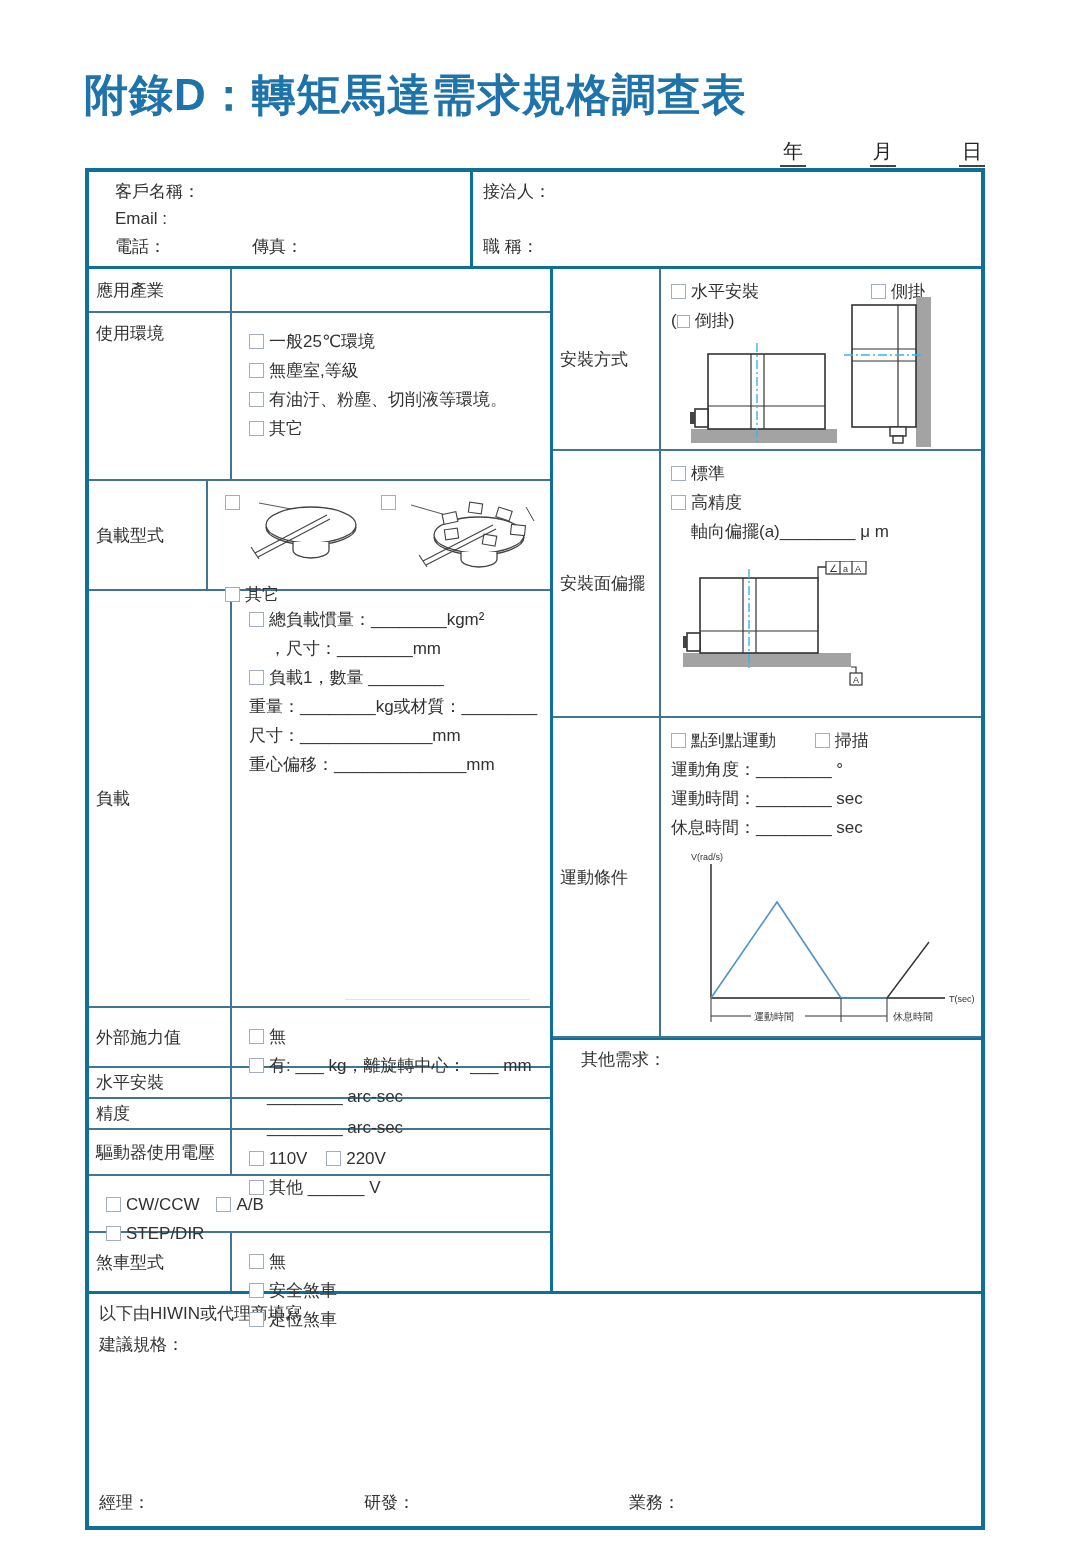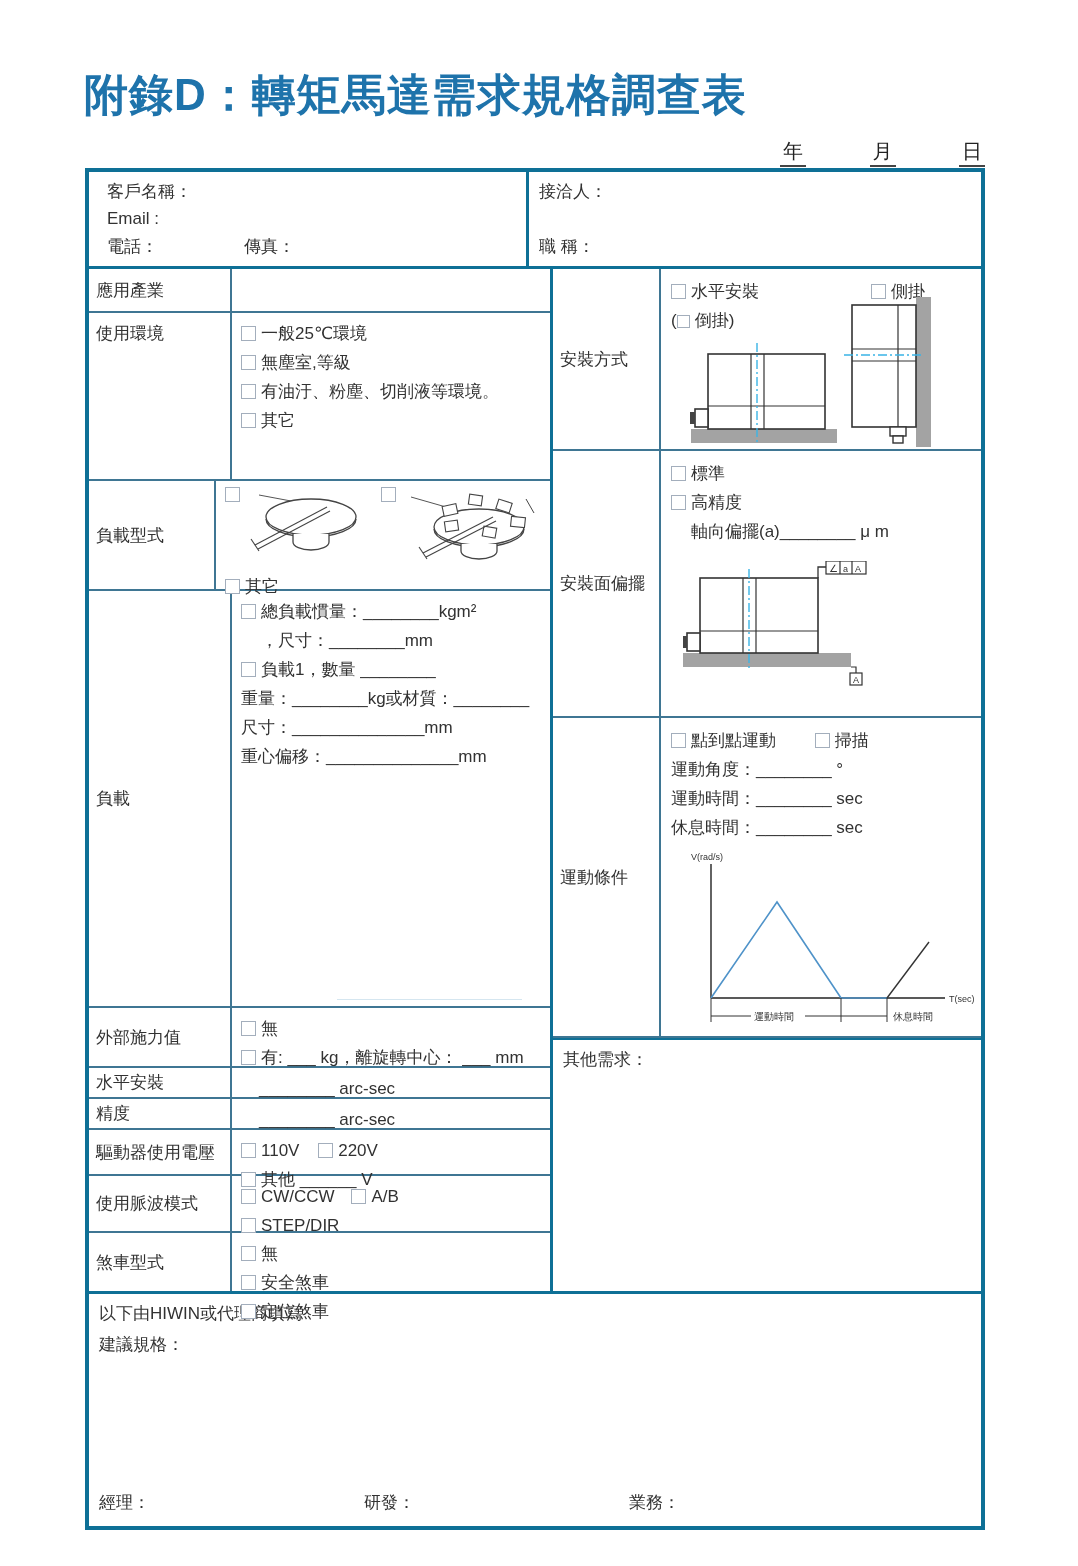--- a/index.html
+++ b/index.html
@@ -28,41 +28,41 @@
     display:flex;justify-content:space-between;font-size:20px;color:#222;
   }
   .date-row span{border-bottom:2px solid #444;padding:0 3px;}
 
   .tbl{
     position:absolute;left:85px;top:168px;width:900px;height:1362px;
     border:4px solid var(--major);display:flex;flex-direction:column;background:#fff;
   }
   
   .row-cust{height:97px;display:flex;border-bottom:3px solid var(--major);}
-  .cust-left{width:440px;border-right:3px solid var(--major);padding:8px 18px;display:flex;flex-direction:column;justify-content:space-between;}
+  .cust-left{width:384px;border-right:3px solid var(--major);padding:8px 26px;display:flex;flex-direction:column;justify-content:space-between;}
   .cust-right{flex:1;padding:8px 10px;display:flex;flex-direction:column;justify-content:space-between;}
   .cust-line{display:flex;align-items:center;}
   .fax{margin-left:86px;}
 
   
   .row-main{flex:1;display:flex;min-height:0;}
   .main-left{width:464px;border-right:3px solid var(--major);display:flex;flex-direction:column;}
   .main-right{flex:1;display:flex;flex-direction:column;}
 
   .lrow{display:flex;border-bottom:2px solid var(--minor);min-height:0;}
   .lrow:last-child{border-bottom:none;flex:1;}
   .lbl{width:143px;border-right:2px solid var(--minor);padding:6px 7px;display:flex;align-items:center;}
   .lbl.top{align-items:flex-start;padding-top:9px;}
-  .val{flex:1;padding:6px 9px;position:relative;}
+  .val{flex:1;padding:14px 9px;position:relative;margin-left:8px;}
   .val .line{line-height:29px;white-space:nowrap;}
 
   .rrow{display:flex;border-bottom:2px solid var(--minor);}
   .rlbl{width:108px;border-right:2px solid var(--minor);padding:0 7px;display:flex;align-items:center;text-align:center;}
   .rval{flex:1;padding:8px 10px;position:relative;}
-  .rrow.other-row{flex:1;border-bottom:none;border-top:2px solid var(--major);display:block;padding:8px 10px;}
+  .rrow.other-row{flex:1;border-bottom:none;border-top:2px solid var(--major);display:block;padding:8px 28px;}
   .rval .line{line-height:29px;white-space:nowrap;}
 
   .cb{
     display:inline-block;width:15px;height:15px;border:1.6px solid var(--cb-border);
     background:#fff;vertical-align:-2px;margin-right:5px;flex:none;
   }
   .cb.sm{width:13px;height:13px;}
 
   .faint-line{position:absolute;left:105px;bottom:6px;width:185px;border-top:1.5px solid #d5e6f0;}
 
@@ -214,21 +214,20 @@
         <div class="val">
           <div class="line">
             <span class="cb"></span><span>110V</span>
             <span class="cb" style="margin-left:14px"></span><span>220V</span>
           </div>
           <div class="line"><span class="cb"></span><span>其他 ______ V</span></div>
         </div>
       </div>
 
       <div class="lrow" style="height:57px">
-        <div class="lbl">使用脈波模式</div>
         <div class="val">
           <div class="line">
             <span class="cb"></span><span>CW/CCW</span>
             <span class="cb" style="margin-left:12px"></span><span>A/B</span>
           </div>
           <div class="line"><span class="cb"></span><span>STEP/DIR</span></div>
         </div>
       </div>
 
       <div class="lrow">

